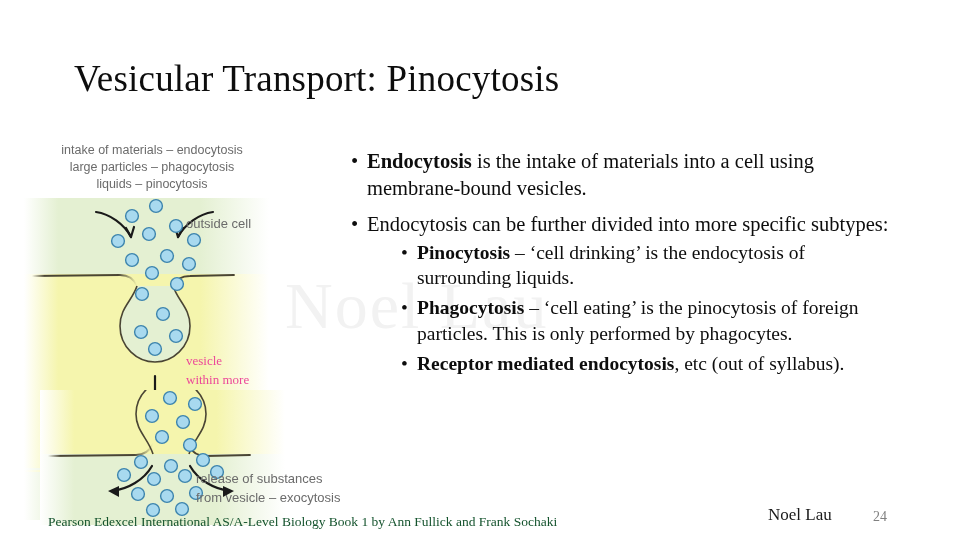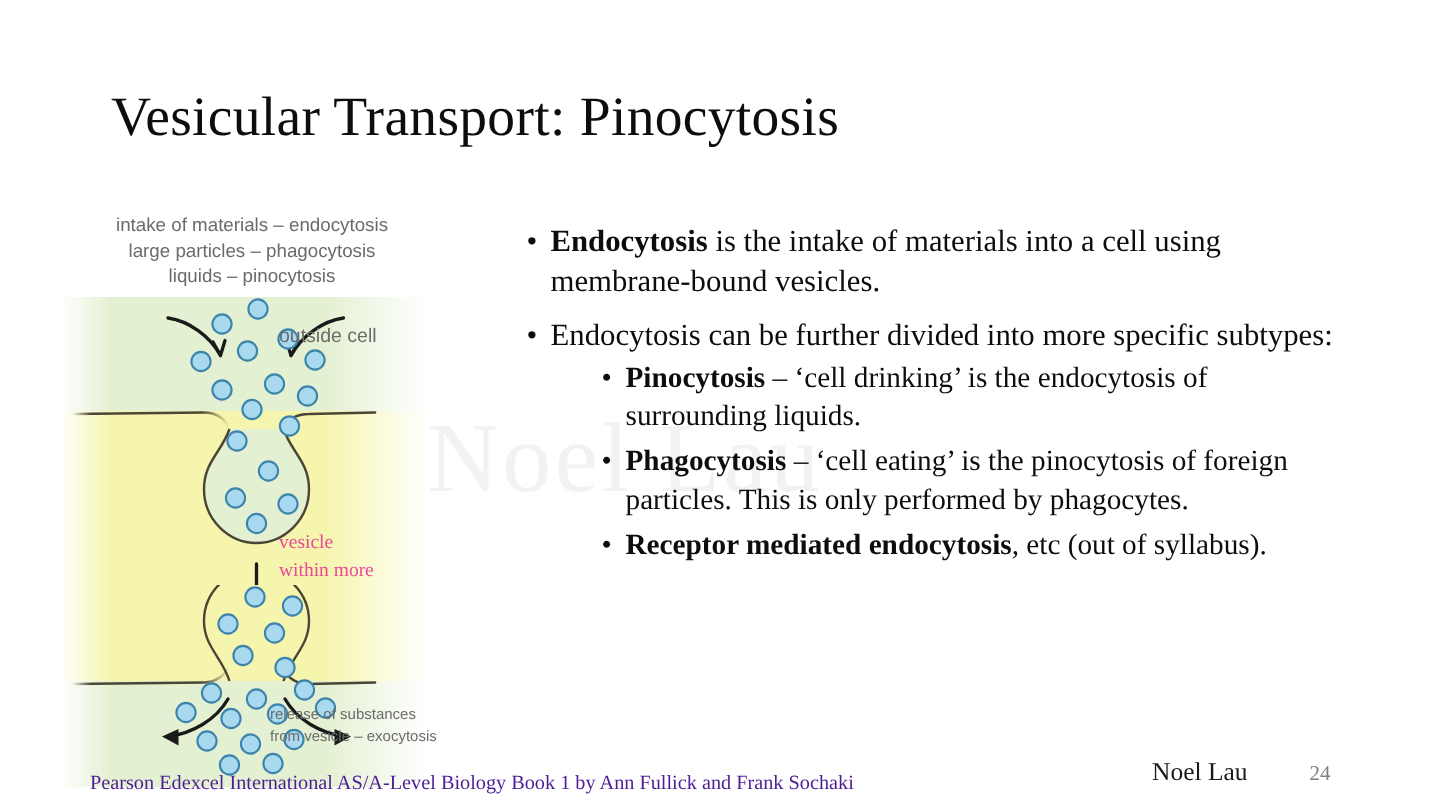--- a/index.html
+++ b/index.html
@@ -100,37 +100,37 @@
     top: 0;
     font-size: 19.5px;
     line-height: 1.33;
     color: #0d0d0d;
   }
   .bold { font-weight: bold; }
 
   
   .diagram {
     position: absolute;
-    left: 40px;
+    left: 24px;
     top: 136px;
     width: 300px;
     height: 384px;
     z-index: 3;
     text-align: right;
   }
   .diagram svg { display: block; }
 
   
   .source-note {
     position: absolute;
-    left: 60px;
+    left: 48px;
     top: 514px;
     font-family: "Liberation Serif", serif;
     font-size: 13.5px;
-    color: #4c1d95;
+    color: #14532d;
     white-space: nowrap;
     z-index: 5;
   }
   .author {
     position: absolute;
     left: 768px;
     top: 505px;
     font-family: "Liberation Serif", serif;
     font-size: 17px;
     color: #1a1a1a;
@@ -331,21 +331,21 @@
     </svg>
   </div>
 
   <div style="position:absolute; left:186px; top:216px; font-family:'Liberation Sans',sans-serif; font-size:13px; color:#6b6b6b; z-index:4;">outside cell</div>
 
   <div style="position:absolute; left:186px; top:352px; font-family:Liberation Serif, serif; font-size:13px; color:#ec4899; line-height:1.45; z-index:4;">
     <div>vesicle</div>
     <div>within more</div>
   </div>
 
-  <div style="position:absolute; left:180px; top:470px; font-family:'Liberation Sans',sans-serif; font-size:10px; color:#6b6b6b; line-height:1.45; z-index:4;">
+  <div style="position:absolute; left:196px; top:470px; font-family:'Liberation Sans',sans-serif; font-size:13px; color:#6b6b6b; line-height:1.45; z-index:4;">
     <div>release of substances</div>
     <div>from vesicle – exocytosis</div>
   </div>
 
   <div class="body-block">
     <ul class="lvl1">
 
       <li>
         <span class="dot">•</span><span class="bold">Endocytosis</span><span> is the intake of materials into a cell using membrane-bound vesicles.</span>
       </li>

